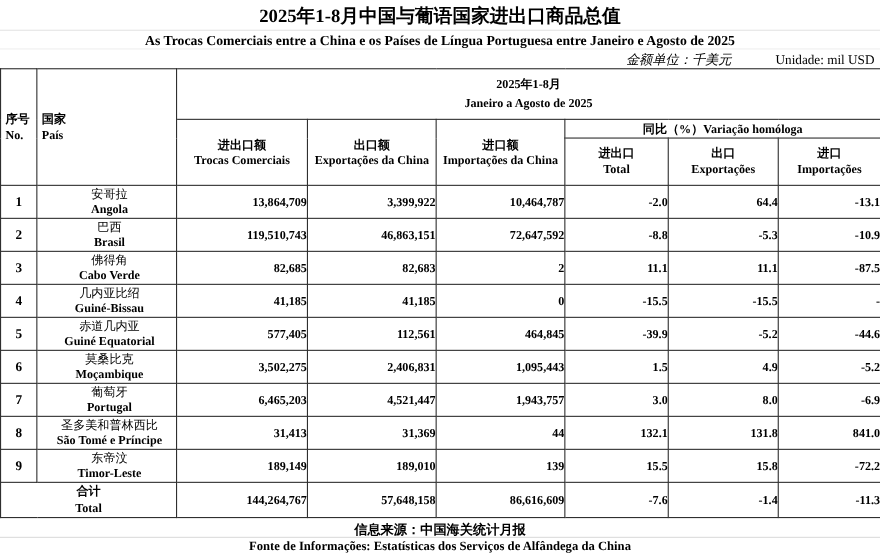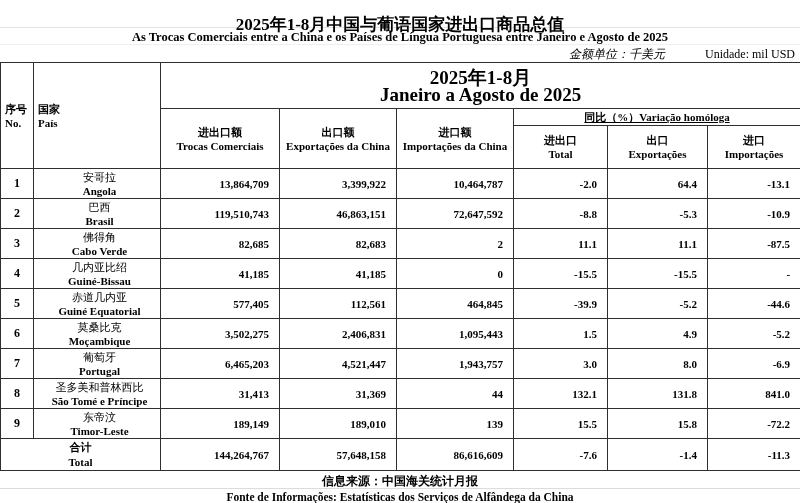--- a/index.html
+++ b/index.html
@@ -6,23 +6,22 @@
   html, body { margin: 0; padding: 0; }
   body {
     width: 800px; height: 503px;
     background: #ffffff;
     color: #000000;
     font-family: "Liberation Serif", "DejaVu Serif", serif;
     overflow: hidden;
   }
   .title-zh {
     font-size: 17px; font-weight: bold; text-align: center;
-    padding: 3px 0 1px; height: 18px;
+    padding: 3px 0 1px; height: 28px;
     border-bottom: 1px solid #e4e4e4;
-    margin-top: 10px;
   }
   .title-pt {
     font-size: 12.5px; font-weight: bold; text-align: center;
     padding: 2px 0; height: 17px;
     border-bottom: 1px solid #efefef;
     font-family: Liberation Serif, serif;
   }
   .unit-row {
     height: 17px; font-size: 12px; text-align: right;
     padding: 1px 5px 0 0;
@@ -35,33 +34,33 @@
   .trade-table th, .trade-table td {
     border: 1px solid #2f2f2f;
     padding: 0; font-size: 11px; overflow: hidden;
     vertical-align: middle;
   }
   tr.h-period { height: 46px; }
   tr.h-mid    { height: 17px; }
   tr.h-sub    { height: 43px; }
   th.corner { text-align: left; padding-left: 4px; font-weight: bold; vertical-align: middle; }
   th.corner div { line-height: 14px; }
-  th.period-header { text-align: center; font-weight: bold; font-size: 19px; }
+  th.period-header { text-align: center; font-weight: bold; font-size: 11px; }
   th.period-header div { line-height: 17px; }
   th.col-header { text-align: center; font-weight: bold; }
   th.col-header div { line-height: 14px; }
-  th.yoy-header { text-align: center; font-weight: bold; font-size: 11px; text-decoration: underline; }
+  th.yoy-header { text-align: center; font-weight: bold; font-size: 11px; }
 
   tr.data-row { height: 30px; }
   tr.total-row { height: 32px; }
   td.c-no { text-align: center; font-weight: bold; font-size: 12px; }
   td.c-country { text-align: center; padding-left: 5px; }
   td.c-country .zh { font-weight: normal; line-height: 14px; }
   td.c-country .pt { font-weight: bold; line-height: 14px; }
-  td.c-num { text-align: right; padding-right: 10px; font-weight: bold; }
+  td.c-num { text-align: right; font-weight: bold; }
   td.c-total-label { text-align: center; }
   td.c-total-label .zh { font-weight: bold; line-height: 15px; }
   td.c-total-label .pt { font-weight: bold; line-height: 15px; }
 
   .footer-line1 {
     height: 18px; font-size: 12px; font-weight: bold; text-align: center;
     padding-top: 2px; border-bottom: 1px solid #dcdcdc;
   }
   .footer-line2 {
     height: 18px; font-size: 11.5px; font-weight: bold; text-align: center;

